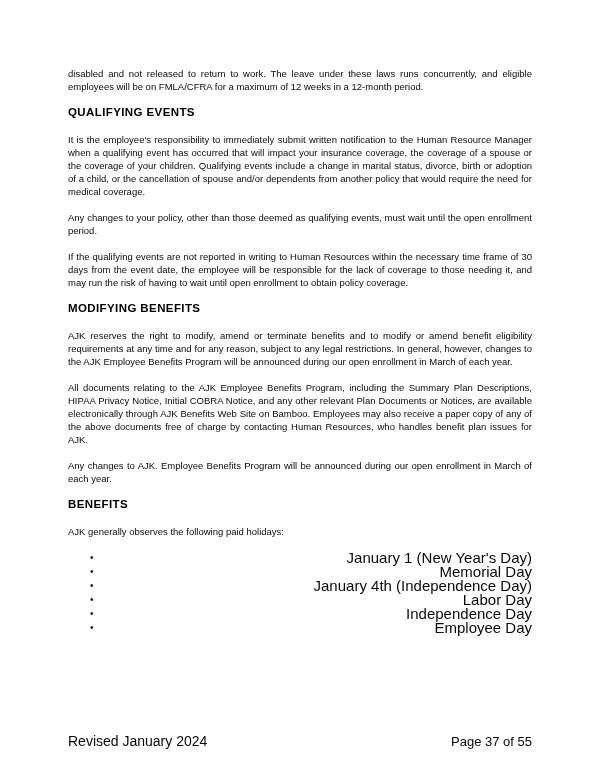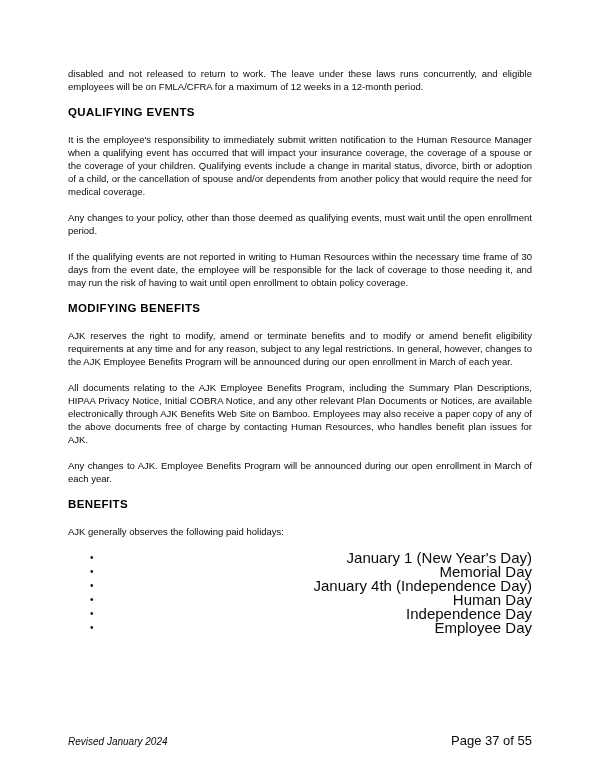--- a/index.html
+++ b/index.html
@@ -57,22 +57,21 @@
   .footer {
     position: absolute;
     top: 733px;
     left: 68px;
     right: 68px;
     display: flex;
     justify-content: space-between;
     align-items: baseline;
   }
   .footer-left {
-    font-size: 10px;
-    font-style: italic;
+    font-size: 14px;
     color: #0a0a0a;
   }
   .footer-right {
     font-size: 13px;
     color: #0a0a0a;
   }
 </style>
 </head>
 <body>
 
@@ -90,21 +89,21 @@
   <p class="para">All documents relating to the AJK Employee Benefits Program, including the Summary Plan Descriptions, HIPAA Privacy Notice, Initial COBRA Notice, and any other relevant Plan Documents or Notices, are available electronically through AJK Benefits Web Site on Bamboo.  Employees may also receive a paper copy of any of the above documents free of charge by contacting Human Resources, who handles benefit plan issues for AJK.</p>
   <p class="para">Any changes to AJK.  Employee Benefits Program will be announced during our open enrollment in March of each year.</p>
 
   <h2 class="heading">BENEFITS</h2>
   <p class="para">AJK generally observes the following paid holidays:</p>
 
   <ul class="bullets">
     <li>January 1 (New Year's Day)</li>
     <li>Memorial Day</li>
     <li>January 4th (Independence Day)</li>
-    <li>Human Day</li>
+    <li>Labor Day</li>
     <li>Independence Day</li>
     <li>Employee Day</li>
   </ul>
 
   <div class="footer">
     <span class="footer-left">Revised January 2024</span>
     <span class="footer-right">Page 37 of 55</span>
   </div>
 
 </div>

